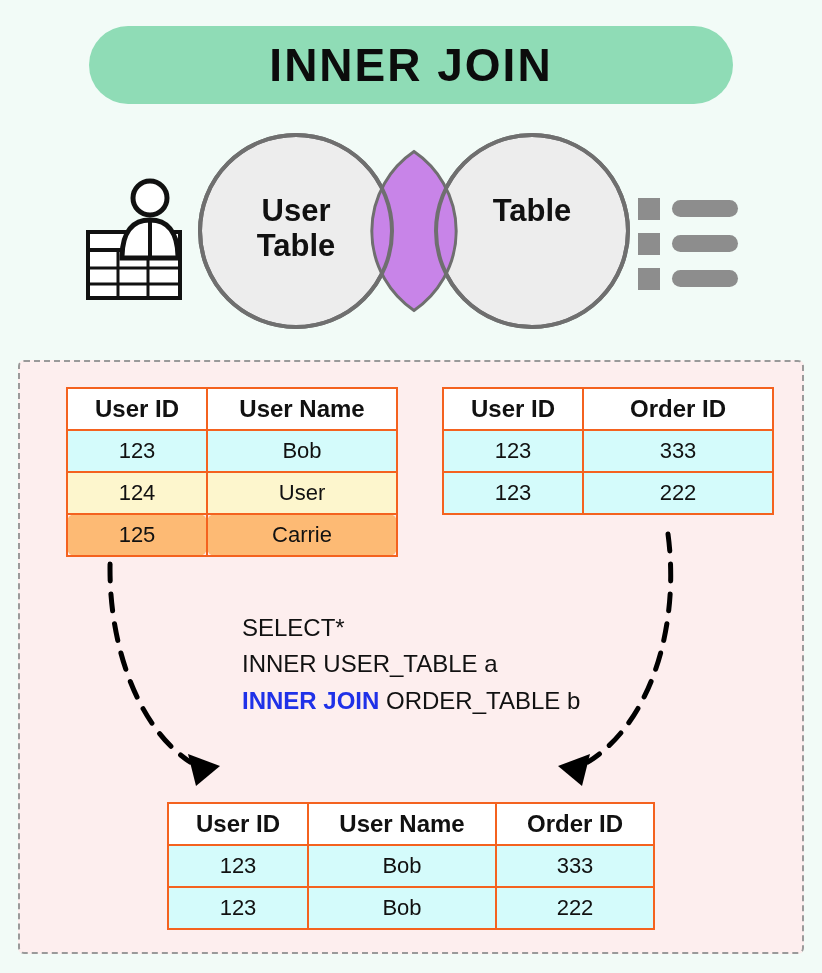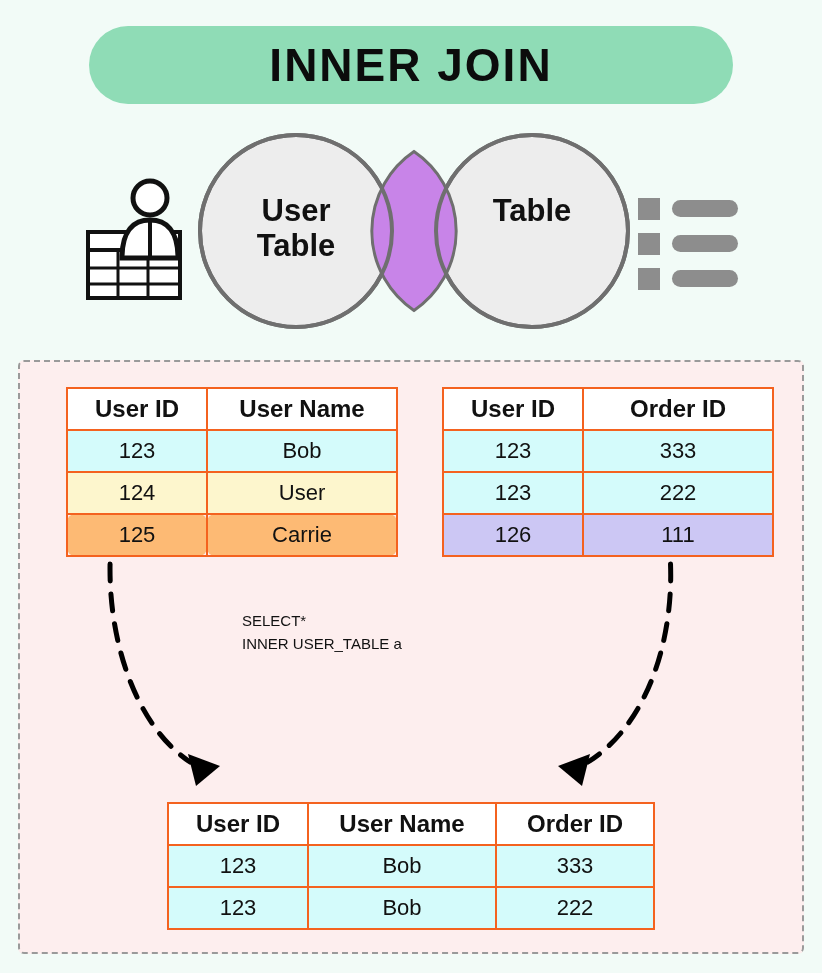--- a/index.html
+++ b/index.html
@@ -106,21 +106,21 @@
   #result-table { left: 147px; top: 440px; }
   #result-table th:nth-child(1), #result-table td:nth-child(1) { width: 130px; }
   #result-table th:nth-child(2), #result-table td:nth-child(2) { width: 178px; }
   #result-table th:nth-child(3), #result-table td:nth-child(3) { width: 148px; }
 
   
   .sql-block {
     position: absolute;
     left: 222px;
     top: 248px;
-    font-size: 15px;
+    font-size: 24px;
     line-height: 1.52;
     color: #111;
     white-space: nowrap;
   }
   .sql-block .kw-blue { color: #1f31e8; font-weight: bold; }
 
   .arrows-svg {
     position: absolute;
     left: 0; top: 0;
     width: 786px; height: 594px;
@@ -213,30 +213,27 @@
       <th>Order ID</th>
     </tr>
     <tr>
       <td class="cyan">123</td>
       <td class="cyan">333</td>
     </tr>
     <tr>
       <td class="cyan">123</td>
       <td class="cyan">222</td>
     </tr>
-    <tr>
-      <td class="purple">126</td>
-      <td class="purple">111</td>
-    </tr>
   </tbody>
     </table>
 
   <div class="sql-block">
     <div>SELECT*</div>
     <div>INNER USER_TABLE a</div>
+    <div><span class="kw-blue">INNER JOIN</span><span> ORDER_TABLE b</span></div>
   </div>
 
   <table class="dt" id="result-table">
     <tbody>
         <tr>
       <th>User ID</th>
       <th>User Name</th>
       <th>Order ID</th>
     </tr>
     <tr>

